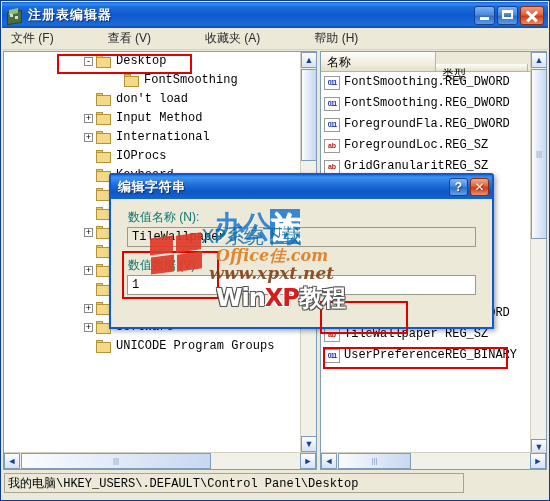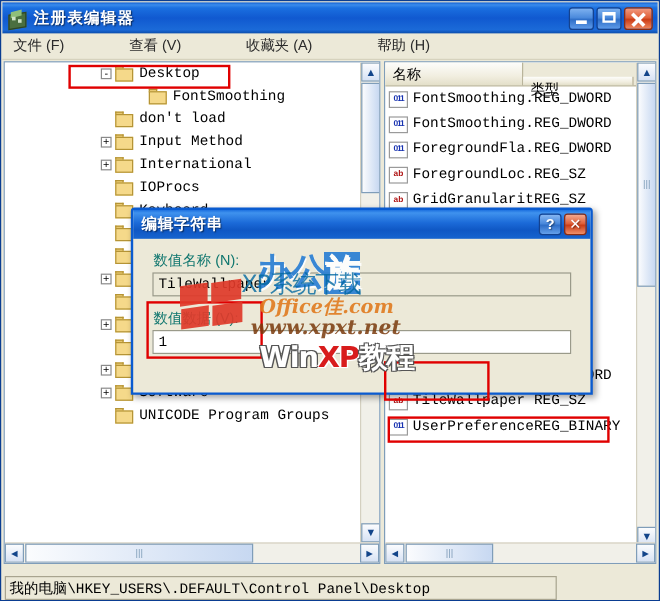--- a/index.html
+++ b/index.html
@@ -155,21 +155,21 @@
     border:1px solid #7f9db9;box-sizing:border-box;
   }
   .sthumb.v{background:linear-gradient(to right,#fbfcfe,#c7d8f1);}
   .grip{position:absolute;left:50%;top:50%;transform:translate(-50%,-50%);
     color:#7f9db9;font-size:8px;letter-spacing:0px;line-height:8px;}
 
   
   .statusbar{
     position:absolute;left:1px;top:472px;width:546px;height:27px;
     background:#ece9d8;box-sizing:border-box;
-    display:flex;align-items:flex-end;
+    display:flex;align-items:flex-start;
   }
   .statustext{
     margin-left:2px;height:20px;line-height:20px;
     width:460px;
     border:1px solid #a8a48f;background:#ece9d8;
     font-family:"Liberation Mono","DejaVu Sans Mono",monospace;font-size:12px;
     padding-left:3px;box-sizing:border-box;white-space:nowrap;overflow:hidden;color:#000;
   }
   .statusgrip{
     margin-left:auto;width:16px;height:16px;margin-right:2px;position:relative;

